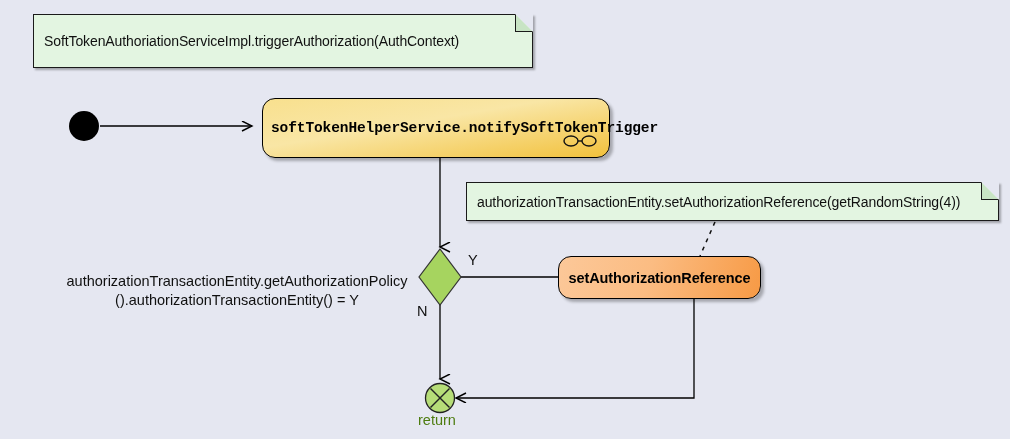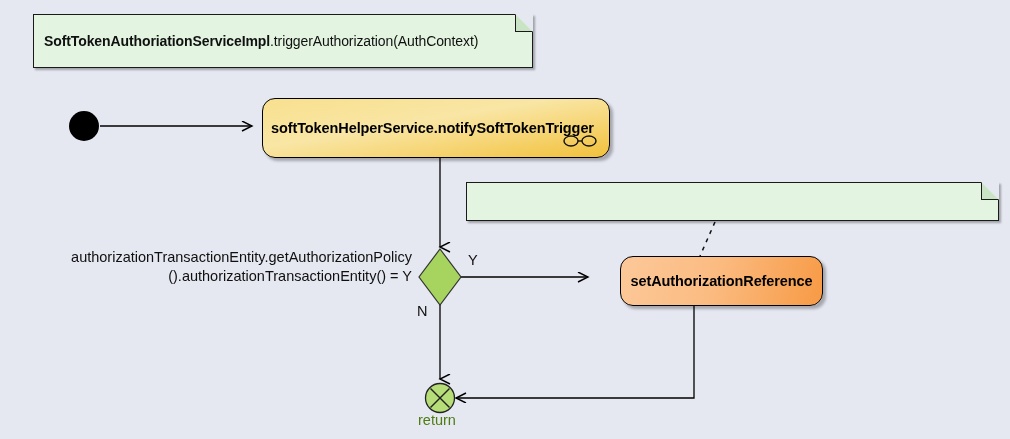--- a/index.html
+++ b/index.html
@@ -56,40 +56,41 @@
   }
   .note .fold-cover {
     position: absolute;
     right: -1px;
     top: -1px;
     width: 18px;
     height: 18px;
     background: #e5e7f1;
     clip-path: polygon(0 0, 100% 0, 100% 100%);
   }
-  .note-strong { font-weight: bold; }
+  .note-strong { font-weight: normal; }
 
   
   .action {
     position: absolute;
     box-sizing: border-box;
     border: 1px solid #000000;
     border-radius: 13px;
     box-shadow: 3px 3px 3px rgba(0,0,0,0.28);
     display: flex;
     align-items: center;
     justify-content: center;
     font-weight: bold;
     font-size: 14.5px;
     color: #000000;
     white-space: nowrap;
     overflow: visible;
   }
   .action-yellow {
     background: linear-gradient(to bottom right, #f8e08e 0%, #f9e6a5 42%, #f2c13c 100%);
+    font-family: Liberation Mono, monospace;
   }
   .action-orange {
     background: linear-gradient(to right, #fbc08a 0%, #fcc severity 0%, #f9a85a 100%);
     background: linear-gradient(105deg, #fcc899 0%, #fbbc82 45%, #f79a45 100%);
   }
   .action-label {
     position: absolute;
     left: 8px;
     top: 50%;
     transform: translateY(-50%);
@@ -168,38 +169,39 @@
 
   <div class="note" style="left:33px; top:14px; width:500px; height:54px;">
     <div class="note-text">
       <span class="note-strong">SoftTokenAuthoriationServiceImpl</span><span>.triggerAuthorization(AuthContext)</span>
     </div>
     <div class="fold-cover"></div>
     <div class="fold"></div>
   </div>
 
   <div class="note" style="left:466px; top:182px; width:533px; height:39px;">
+    <div class="note-text">authorizationTransactionEntity.setAuthorizationReference(getRandomString(4))</div>
     <div class="fold-cover"></div>
     <div class="fold"></div>
   </div>
 
   <div class="action action-yellow" style="left:262px; top:98px; width:348px; height:60px;">
     <span class="action-label">softTokenHelperService.notifySoftTokenTrigger</span>
     <svg class="rake-icon" viewBox="0 0 34 14" xmlns="http://www.w3.org/2000/svg">
       <ellipse cx="8" cy="7" rx="7" ry="5" fill="none" stroke="#111111" stroke-width="1.4"></ellipse>
       <ellipse cx="26" cy="7" rx="7" ry="5" fill="none" stroke="#111111" stroke-width="1.4"></ellipse>
       <line x1="15" y1="7" x2="19" y2="7" stroke="#111111" stroke-width="1.4"></line>
     </svg>
   </div>
 
-  <div class="action action-orange" style="left:620px; top:256px; width:203px; height:50px;">
+  <div class="action action-orange" style="left:558px; top:256px; width:203px; height:43px;">
     <span class="action-label-center">setAuthorizationReference</span>
   </div>
 
-  <div class="guard-label" style="left:62px; top:248px; width:350px;text-align:right;">
+  <div class="guard-label" style="left:62px; top:272px; width:350px;">
     <div>authorizationTransactionEntity.getAuthorizationPolicy</div>
     <div>().authorizationTransactionEntity() = Y</div>
   </div>
 
   <div class="branch-label" style="left:468px; top:252px;">Y</div>
 
   <div class="branch-label" style="left:417px; top:303px;">N</div>
 
   <div class="return-label" style="left:418px; top:412px;">return</div>
 

